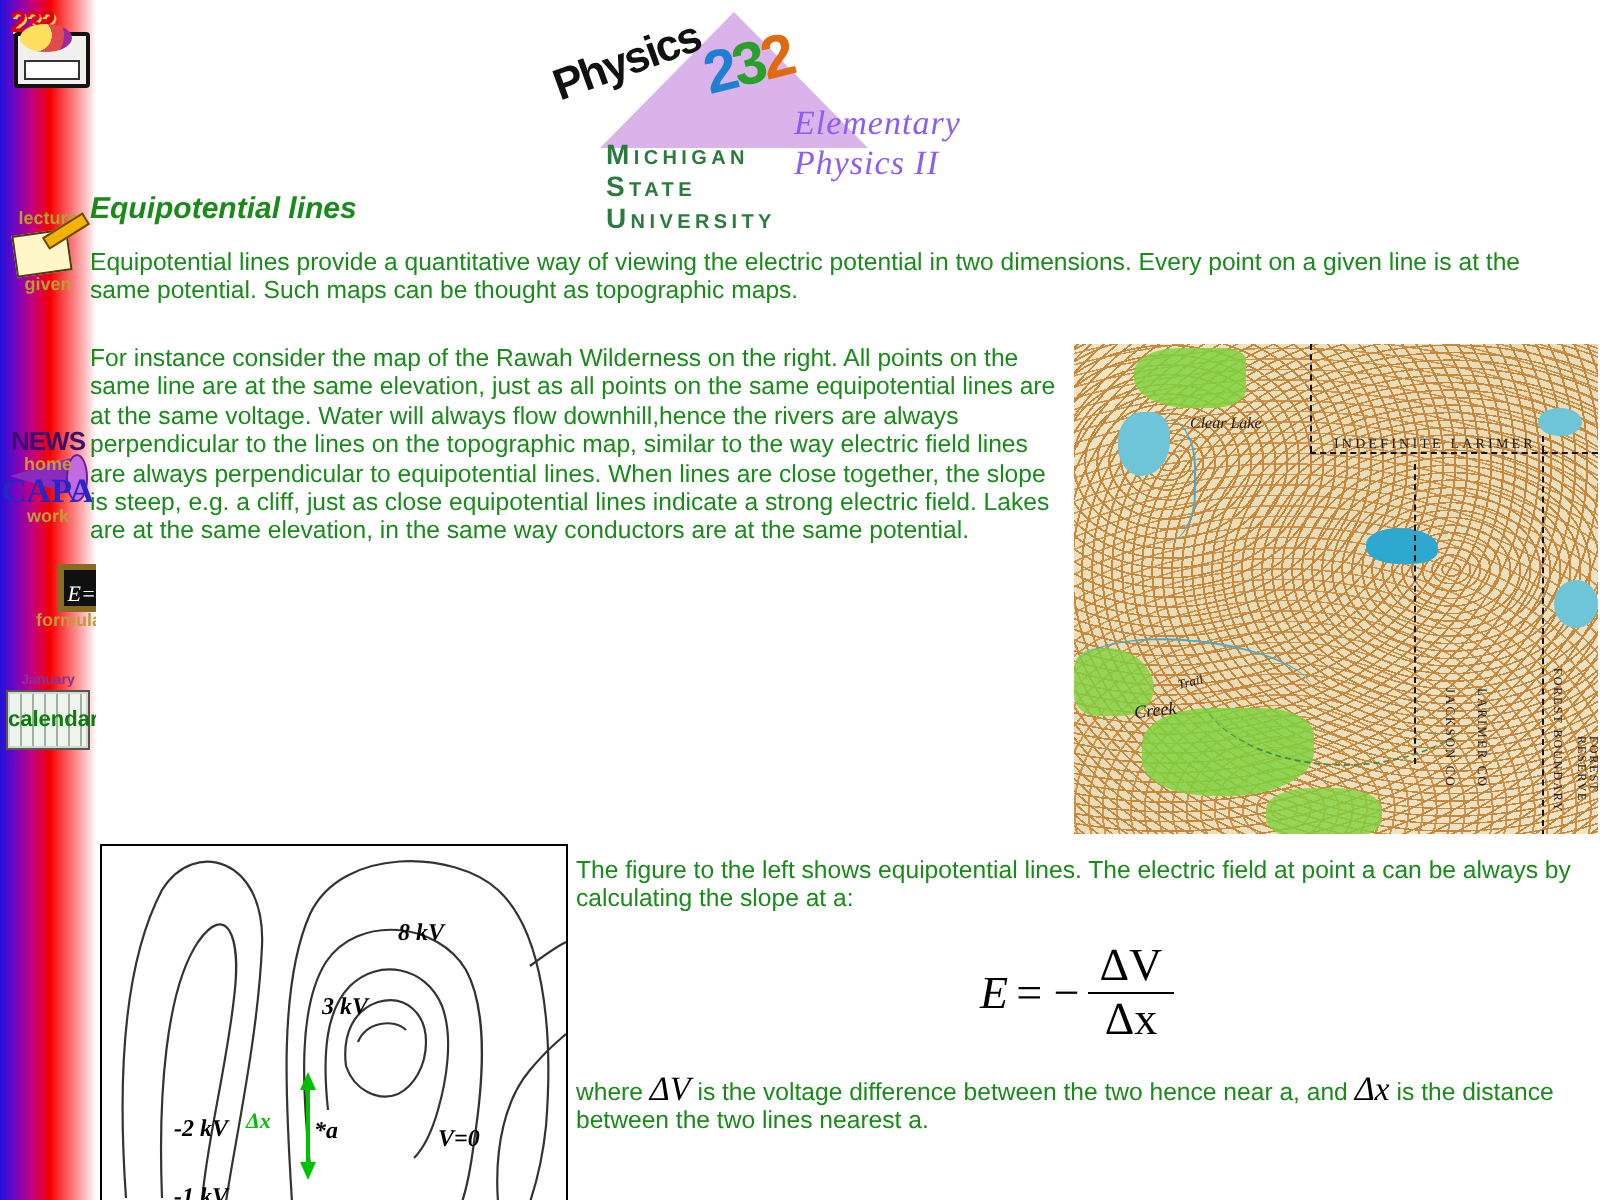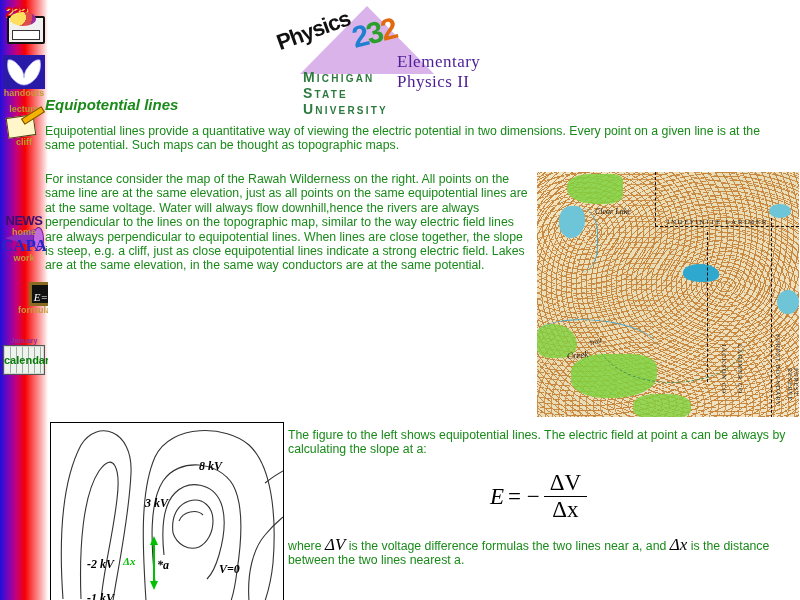--- a/index.html
+++ b/index.html
@@ -107,21 +107,21 @@
   }
   #num232{
     position:absolute;left:352px;top:16px;font-family:"Liberation Sans",sans-serif;
     font-weight:bold;font-size:30px;transform:rotate(-14deg);letter-spacing:-2px;
   }
   #num232 .d1{color:#1f7fd0;}
   #num232 .d2{color:#2aa02a;}
   #num232 .d3{color:#e06a10;}
   #elem{
     position:absolute;left:397px;top:52px;font-family:"Liberation Serif",serif;
-    font-size:17px;color:#4c1d95;letter-spacing:0.5px;
+    font-size:17px;color:#8b5cf6;letter-spacing:0.5px;font-style:italic;
   }
   #msu{
     position:absolute;left:303px;top:69px;font-family:Liberation Sans, sans-serif;
     font-size:14px;color:#2d7a3f;font-weight:bold;letter-spacing:2.2px;
     font-variant:small-caps;
   }
 
   
   #title{
     position:absolute;left:45px;top:96px;font-size:15px;font-weight:bold;
@@ -197,21 +197,21 @@
   #figure{
     position:absolute;left:50px;top:422px;width:232px;height:178px;
     background:#fff;border:1px solid #000;overflow:hidden;
   }
   #figure svg{display:block;}
   .fig-lbl{
     position:absolute;font-family:"Liberation Serif",serif;font-style:italic;
     font-weight:bold;font-size:12px;color:#000;
   }
   #lb-1kv{left:148px;top:36px;}
-  #lb-3kv{left:94px;top:73px;}
+  #lb-3kv{left:94px;top:73px;padding-left:16px;}
   #lb-2kv{left:36px;top:134px;}
   #lb-m1kv{left:36px;top:168px;}
   #lb-v0{left:168px;top:139px;}
   #lb-a{left:106px;top:135px;font-weight:bold;}
   #lb-dx{left:72px;top:132px;color:#00c000;font-weight:bold;font-size:11px;}
 
   #para3{left:288px;top:428px;width:500px;}
   #para4{left:288px;top:538px;width:500px;}
 
   #formula{
@@ -234,37 +234,28 @@
   <div id="sidebar">
 
     <div class="sb-item" style="top:4px;">
       <span class="sb-icon" id="ic-232">
         <span class="num">232</span>
         <span class="box"></span>
         <span class="blob"></span>
       </span>
     </div>
 
-    <div class="sb-item" style="top:55px;">
-      <span class="sb-icon" id="ic-hand">
-        <svg class="p" viewBox="0 0 40 32">
-          <rect x="0" y="0" width="40" height="32" fill="#2a1aa8"></rect>
-          <path d="M4 4 Q10 2 18 14 Q20 18 20 22 Q20 18 22 14 Q30 2 36 4 Q38 14 32 22 Q26 29 20 29 Q14 29 8 22 Q2 14 4 4 Z" fill="#ffffff" stroke="#b9b9ff" stroke-width="0.7"></path>
-        </svg>
-      </span>
-      <span class="sb-label" style="color:#c49a3a;">handouts</span>
-    </div>
 
     <div class="sb-item" style="top:105px;">
       <span class="sb-label" style="color:#b8a030;">lecture</span>
       <span class="sb-icon" id="ic-notes">
         <span class="pad"></span>
         <span class="pencil"></span>
       </span>
-      <span class="sb-label" style="color:#b8a030;">cliff</span>
+      <span class="sb-label" style="color:#b8a030;">given</span>
     </div>
 
     <div class="sb-item" style="top:172px;">
       <span class="sb-label" style="color:#3a0f6e;font-size:13px;letter-spacing:-.5px;margin-top:44px;">NEWS</span>
       <span class="sb-icon" id="ic-mega">
         <span class="cone"></span>
         <span class="cap"></span>
       </span>
     </div>
 
@@ -362,15 +353,15 @@
 
   <div id="formula">
     <span class="mathi">E</span>
     <span class="mathu">= −</span>
     <span class="frac">
       <span class="num mathu">ΔV</span>
       <span class="den mathu">Δx</span>
     </span>
   </div>
 
-  <div class="ptext" id="para4"><span>where </span><span class="inlmath">ΔV</span><span> is the voltage difference formulas the two lines near a, and </span><span class="inlmath">Δx</span><span> is the distance between the two lines nearest a.</span></div>
+  <div class="ptext" id="para4"><span>where </span><span class="inlmath">ΔV</span><span> is the voltage difference between the two hence near a, and </span><span class="inlmath">Δx</span><span> is the distance between the two lines nearest a.</span></div>
 
 </div>
 
 </body></html>

